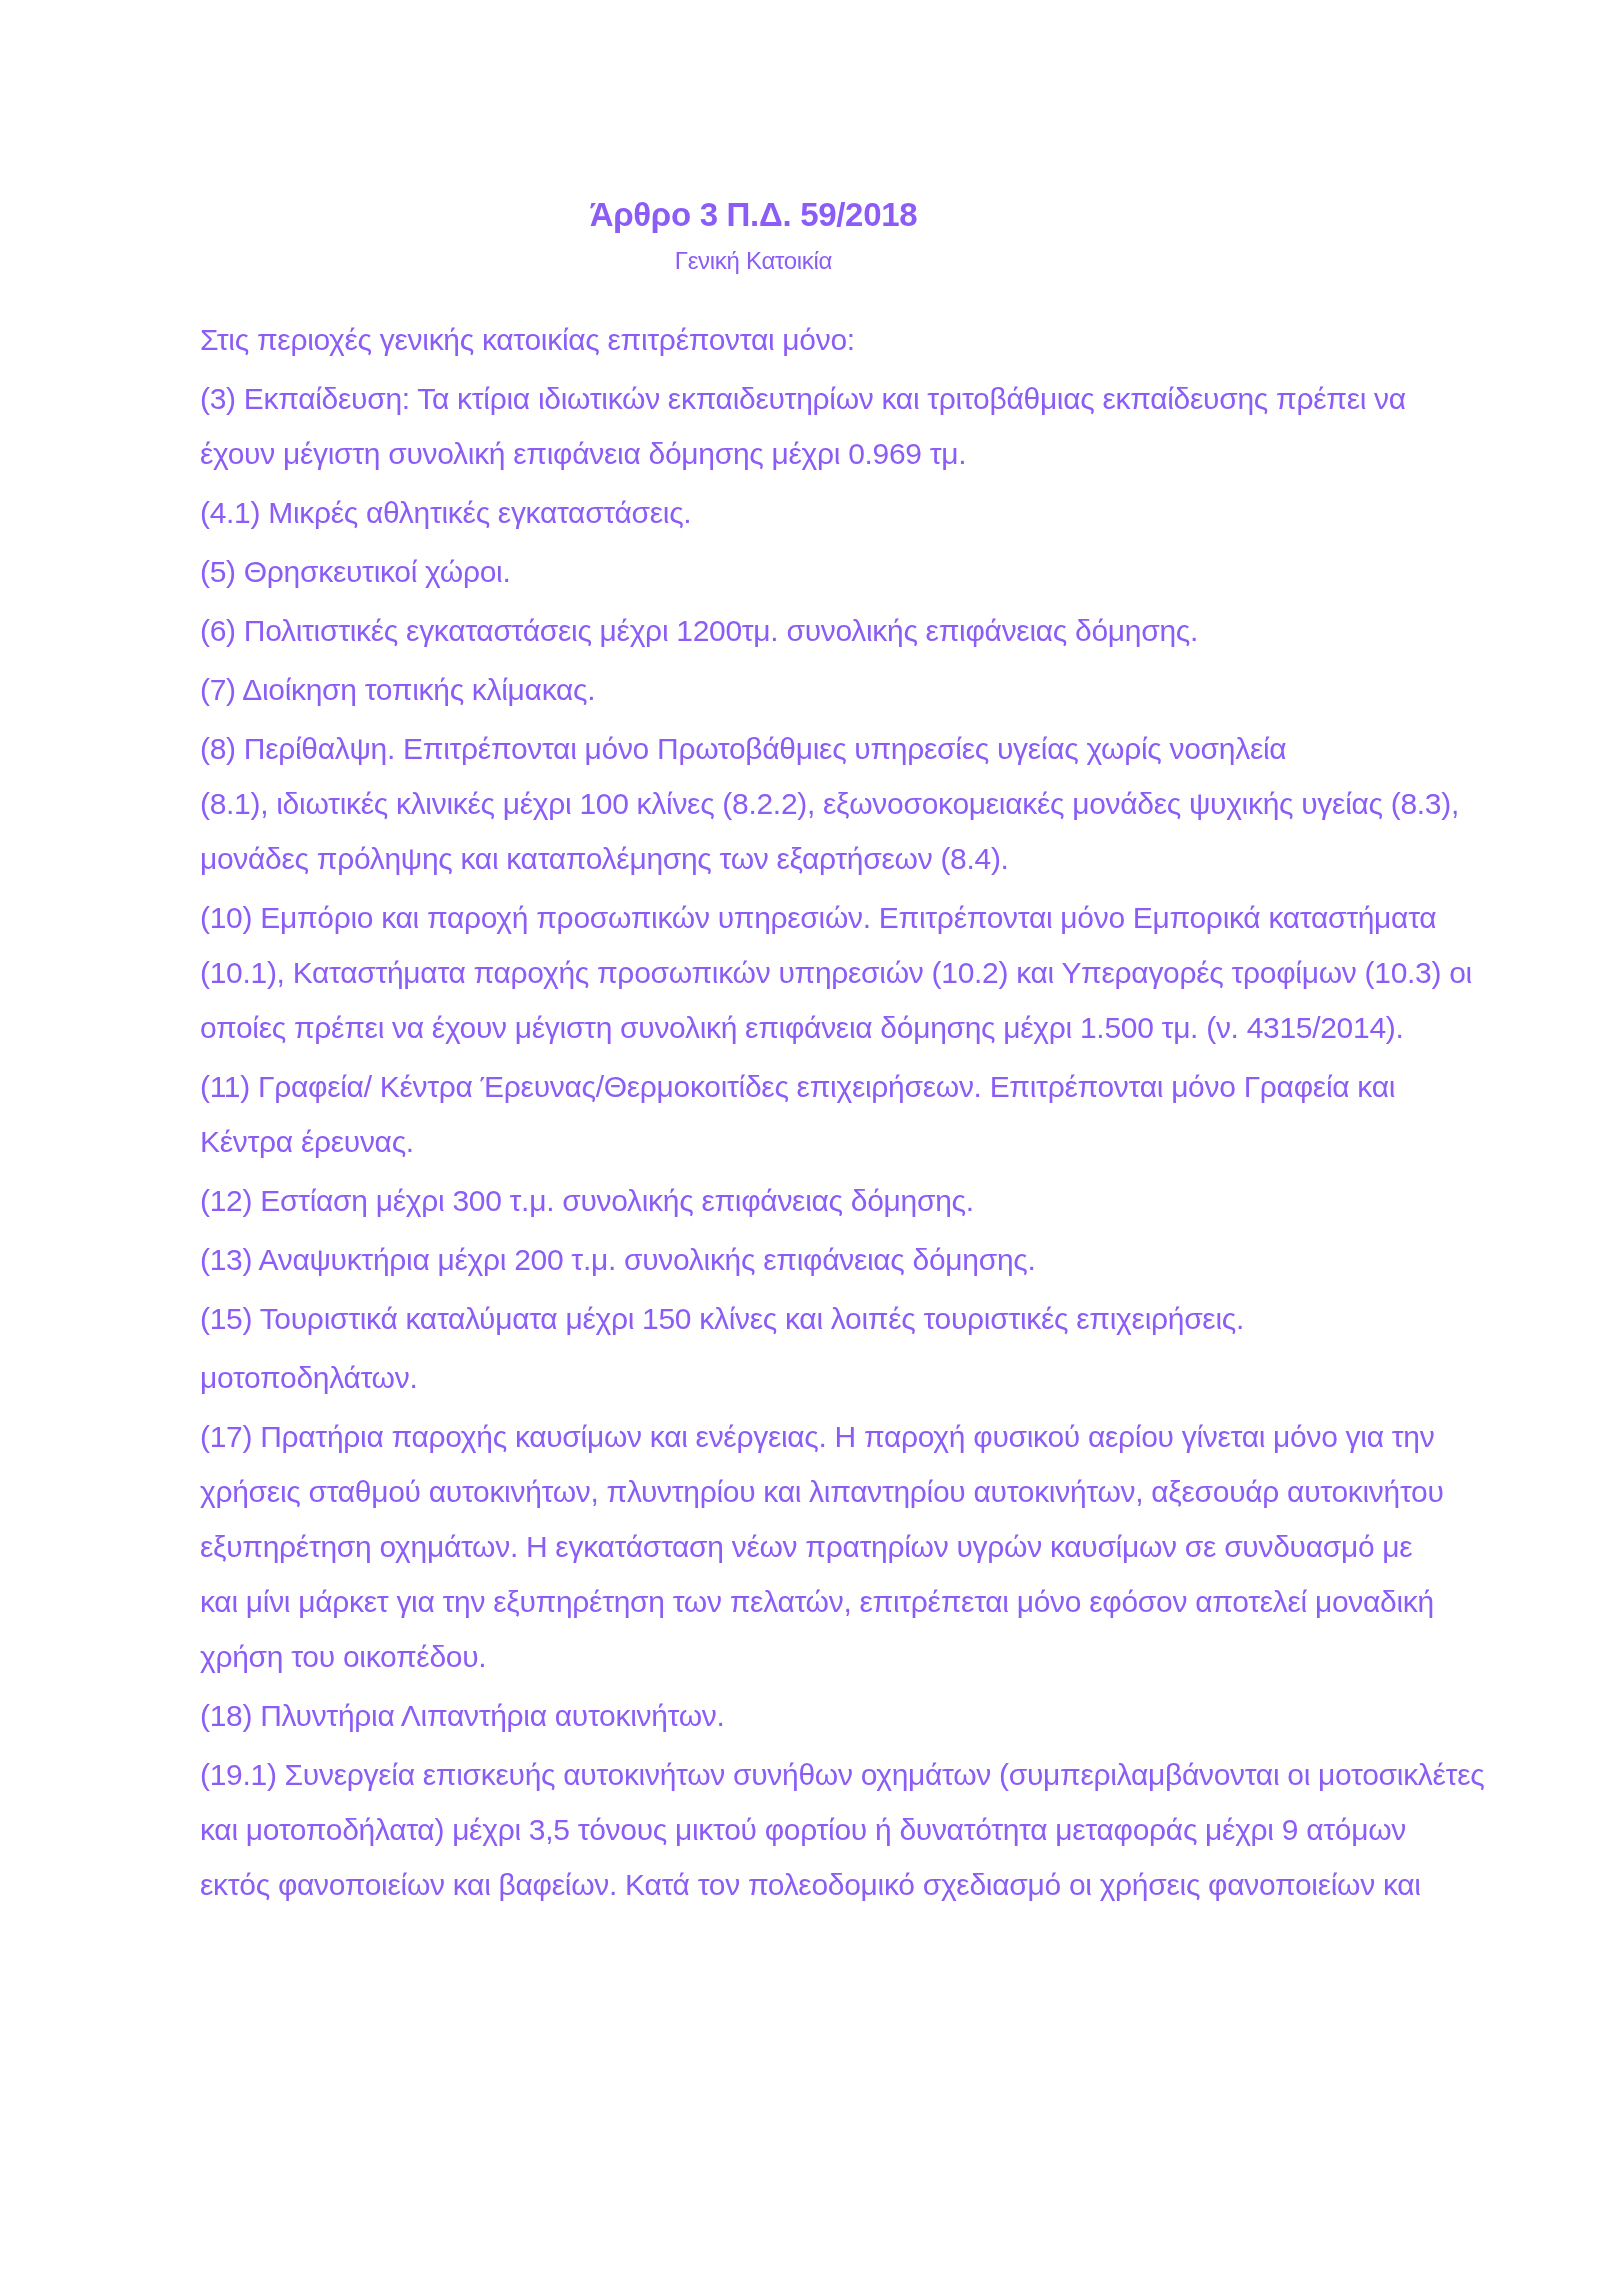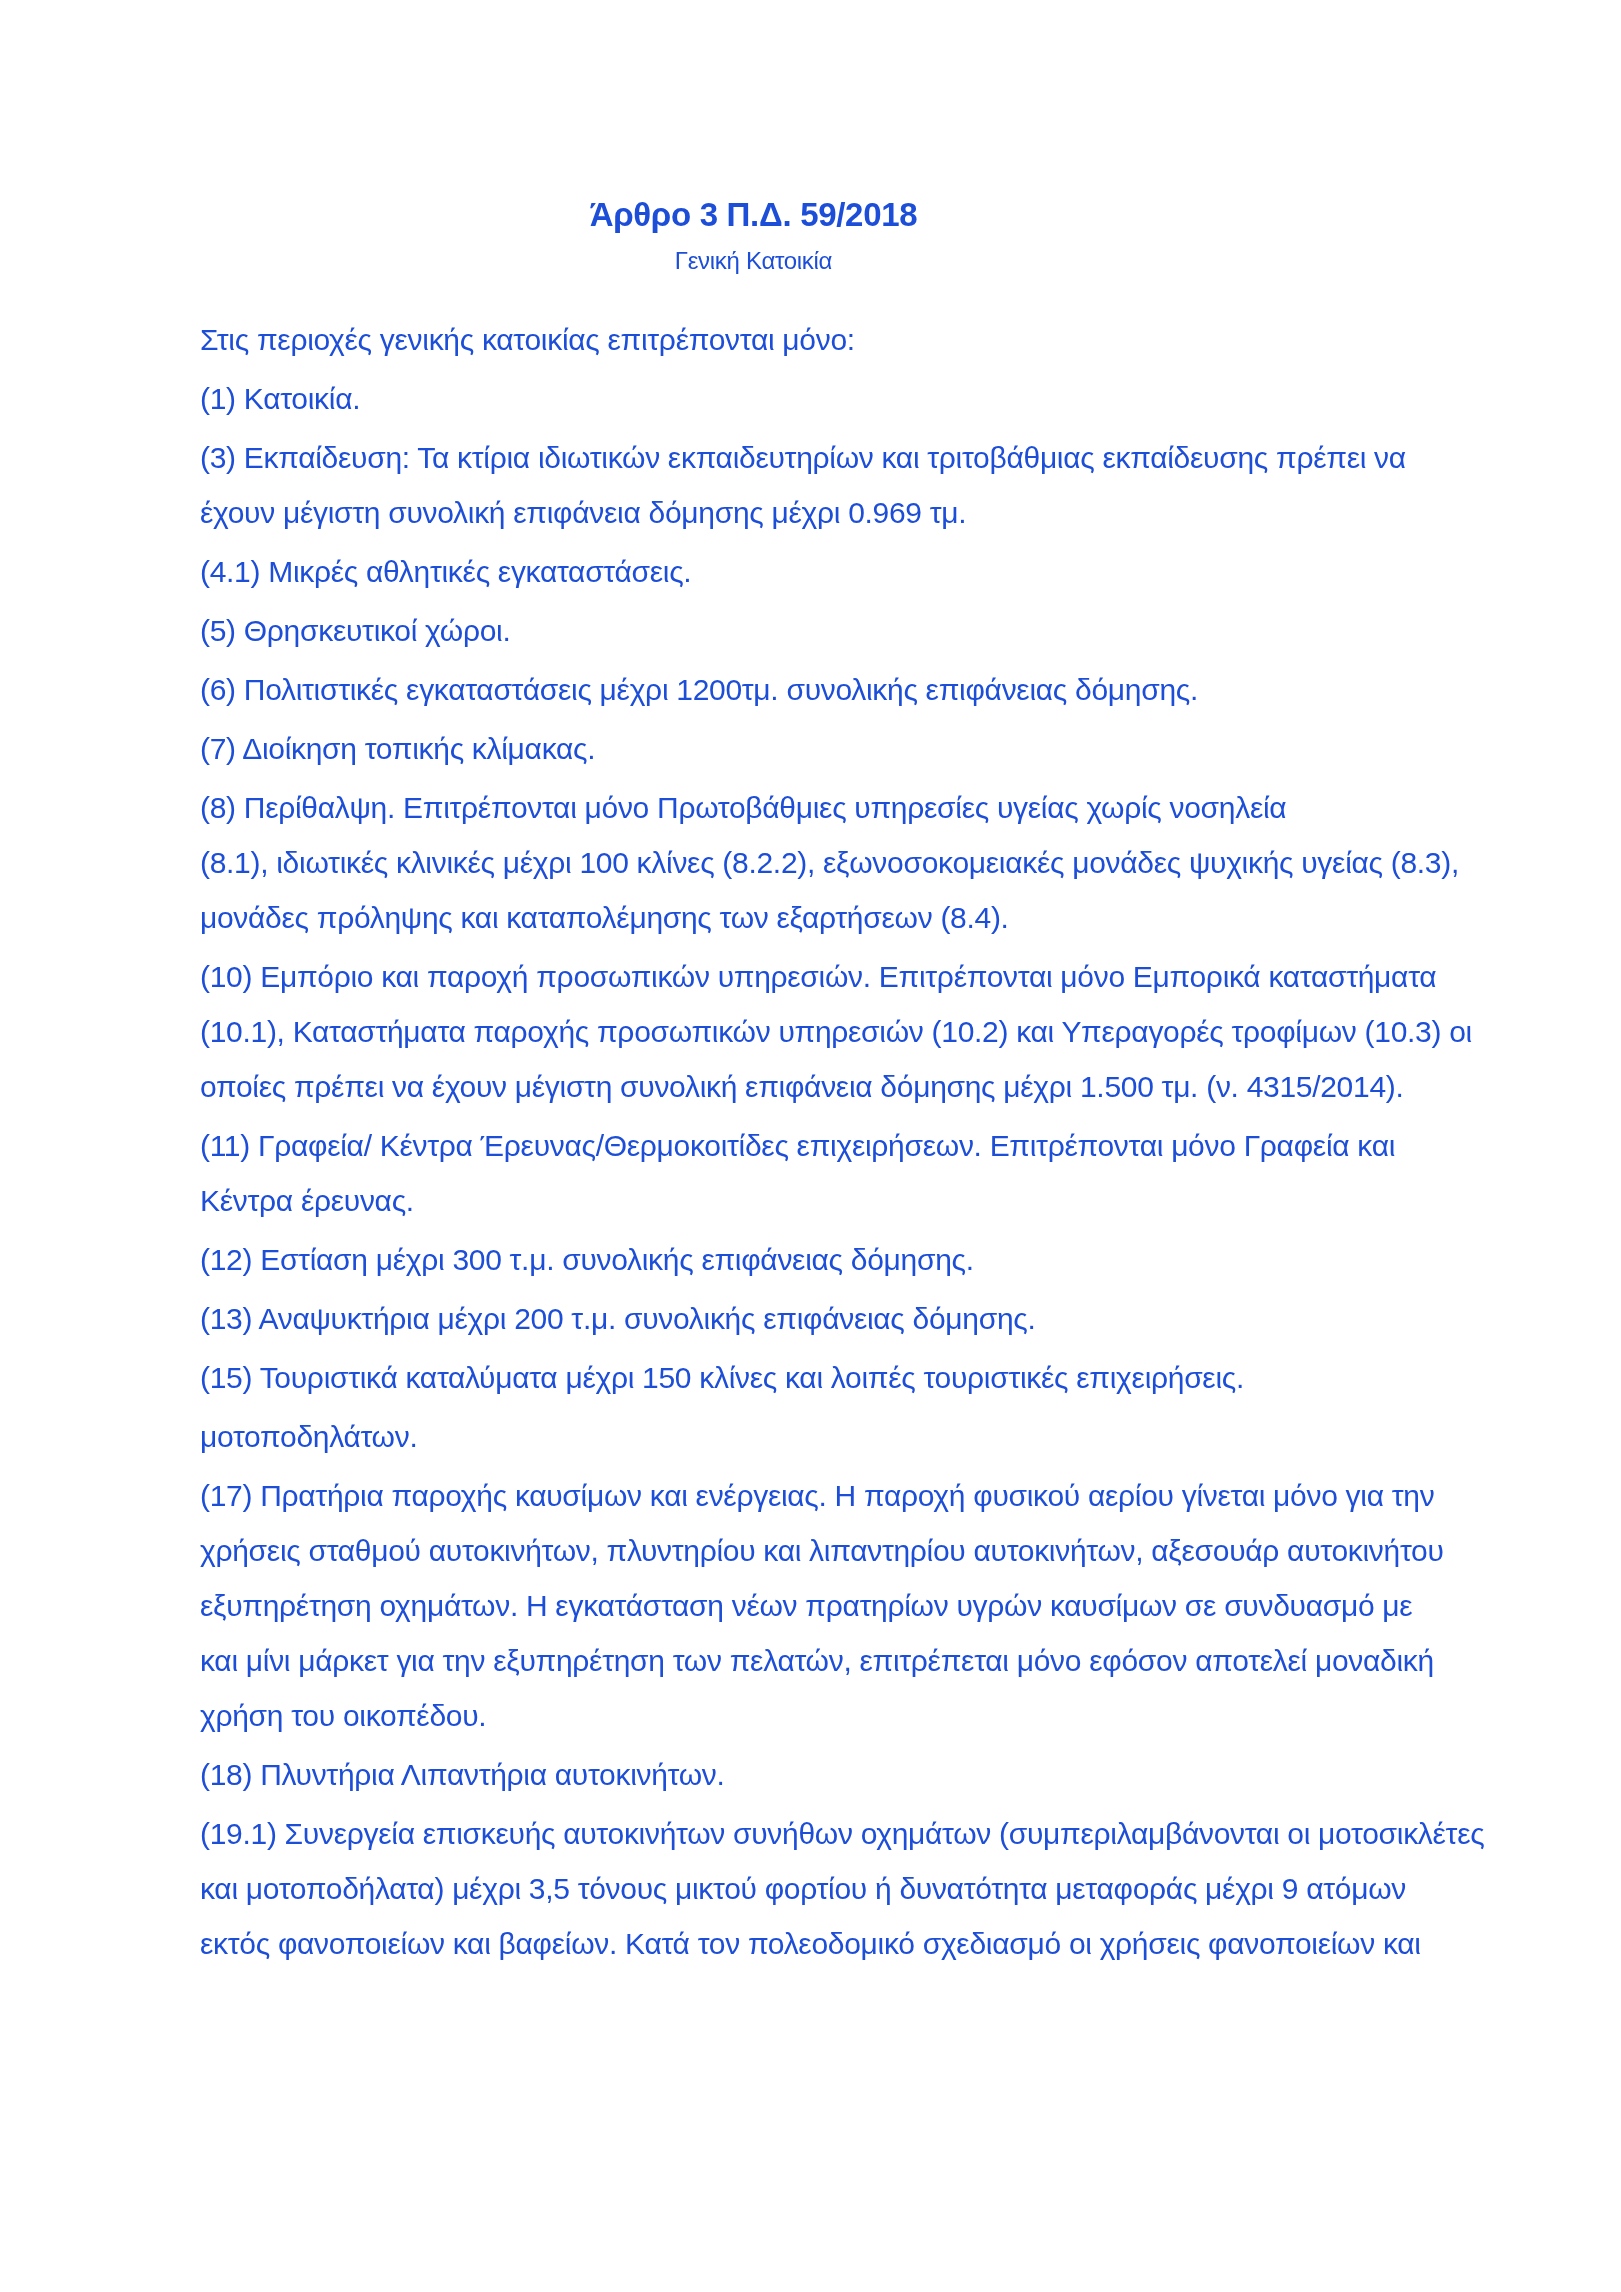--- a/index.html
+++ b/index.html
@@ -6,21 +6,21 @@
     margin: 0;
     padding: 0;
     background: #ffffff;
   }
   .page {
     position: relative;
     width: 1507px;
     height: 2293px;
     background: #ffffff;
     font-family: "Liberation Sans", sans-serif;
-    color: #1d4ed8;
+    color: #8b5cf6;
     overflow: hidden;
   }
   .doc-title {
     position: absolute;
     top: 193px;
     left: 0;
     width: 100%;
     text-align: center;
     font-size: 33px;
     font-weight: bold;
@@ -67,23 +67,20 @@
 
   <div class="doc-title">Άρθρο 3 Π.Δ. 59/2018</div>
   <div class="doc-subtitle">Γενική Κατοικία</div>
 
   <div class="body-text">
 
     <div class="paragraph">
       <p class="line">Στις περιοχές γενικής κατοικίας επιτρέπονται μόνο:</p>
     </div>
 
-    <div class="paragraph">
-      <p class="line">(1) Κατοικία.</p>
-    </div>
 
 
     <div class="paragraph">
       <p class="line">(3) Εκπαίδευση: Τα κτίρια ιδιωτικών εκπαιδευτηρίων και τριτοβάθμιας εκπαίδευσης πρέπει να</p>
       <p class="line">έχουν μέγιστη συνολική επιφάνεια δόμησης μέχρι 0.969 τμ.</p>
     </div>
 
     <div class="paragraph">
       <p class="line">(4.1) Μικρές αθλητικές εγκαταστάσεις.</p>
     </div>

